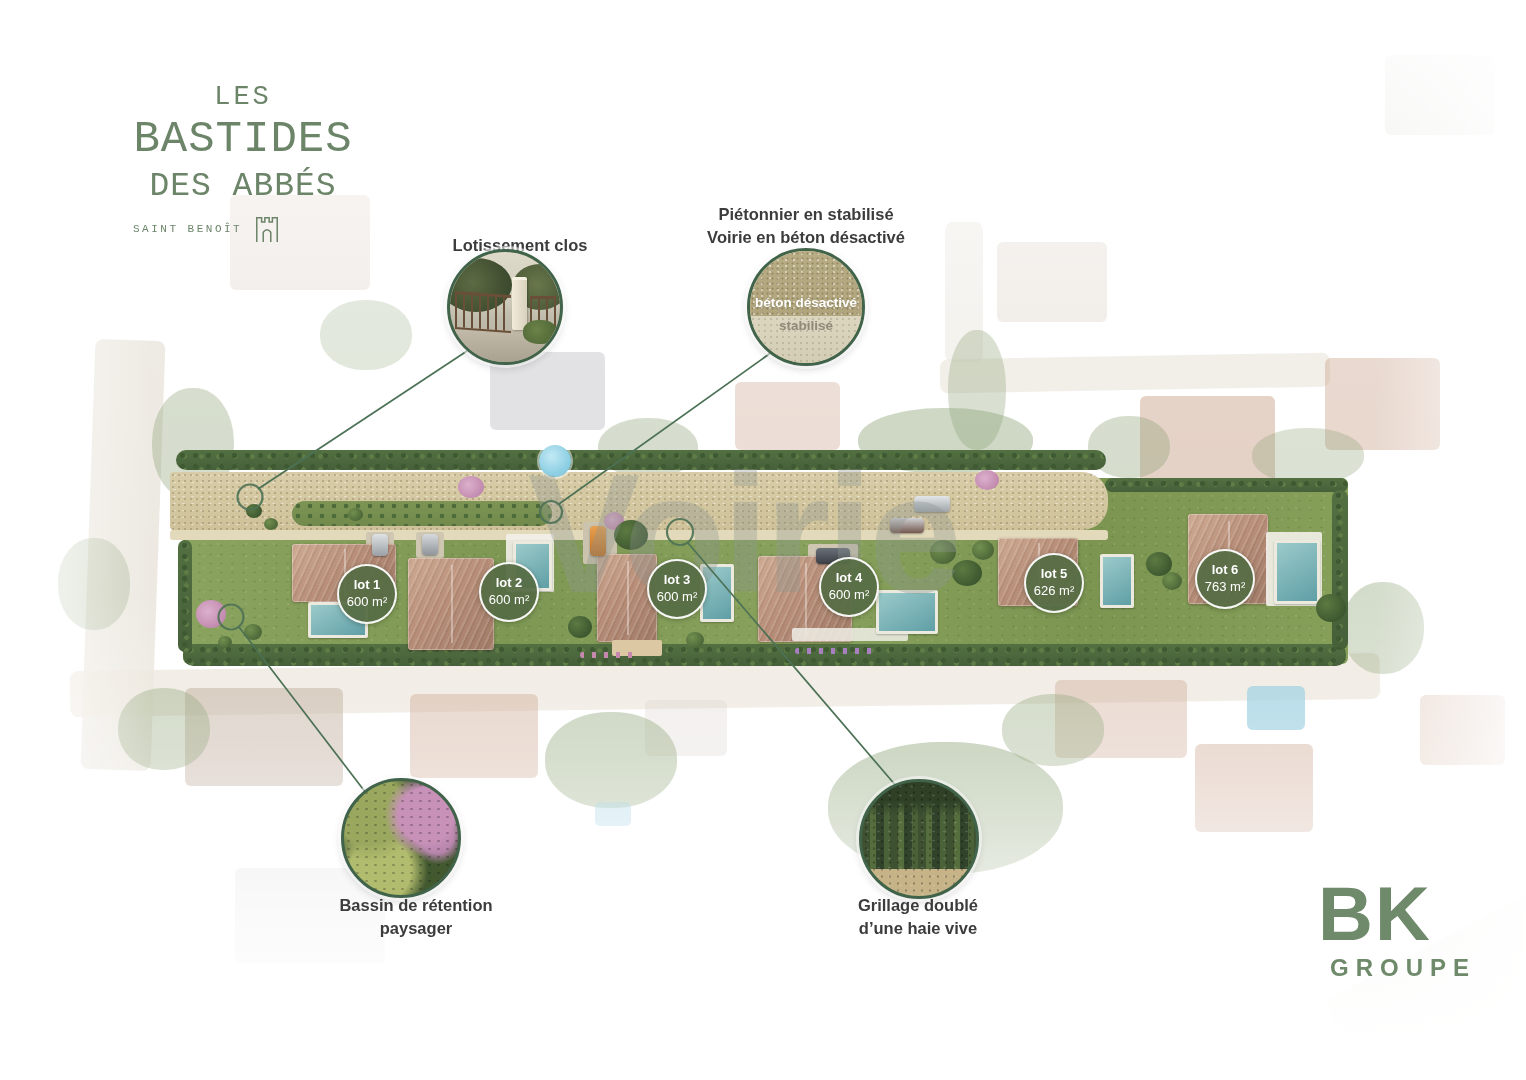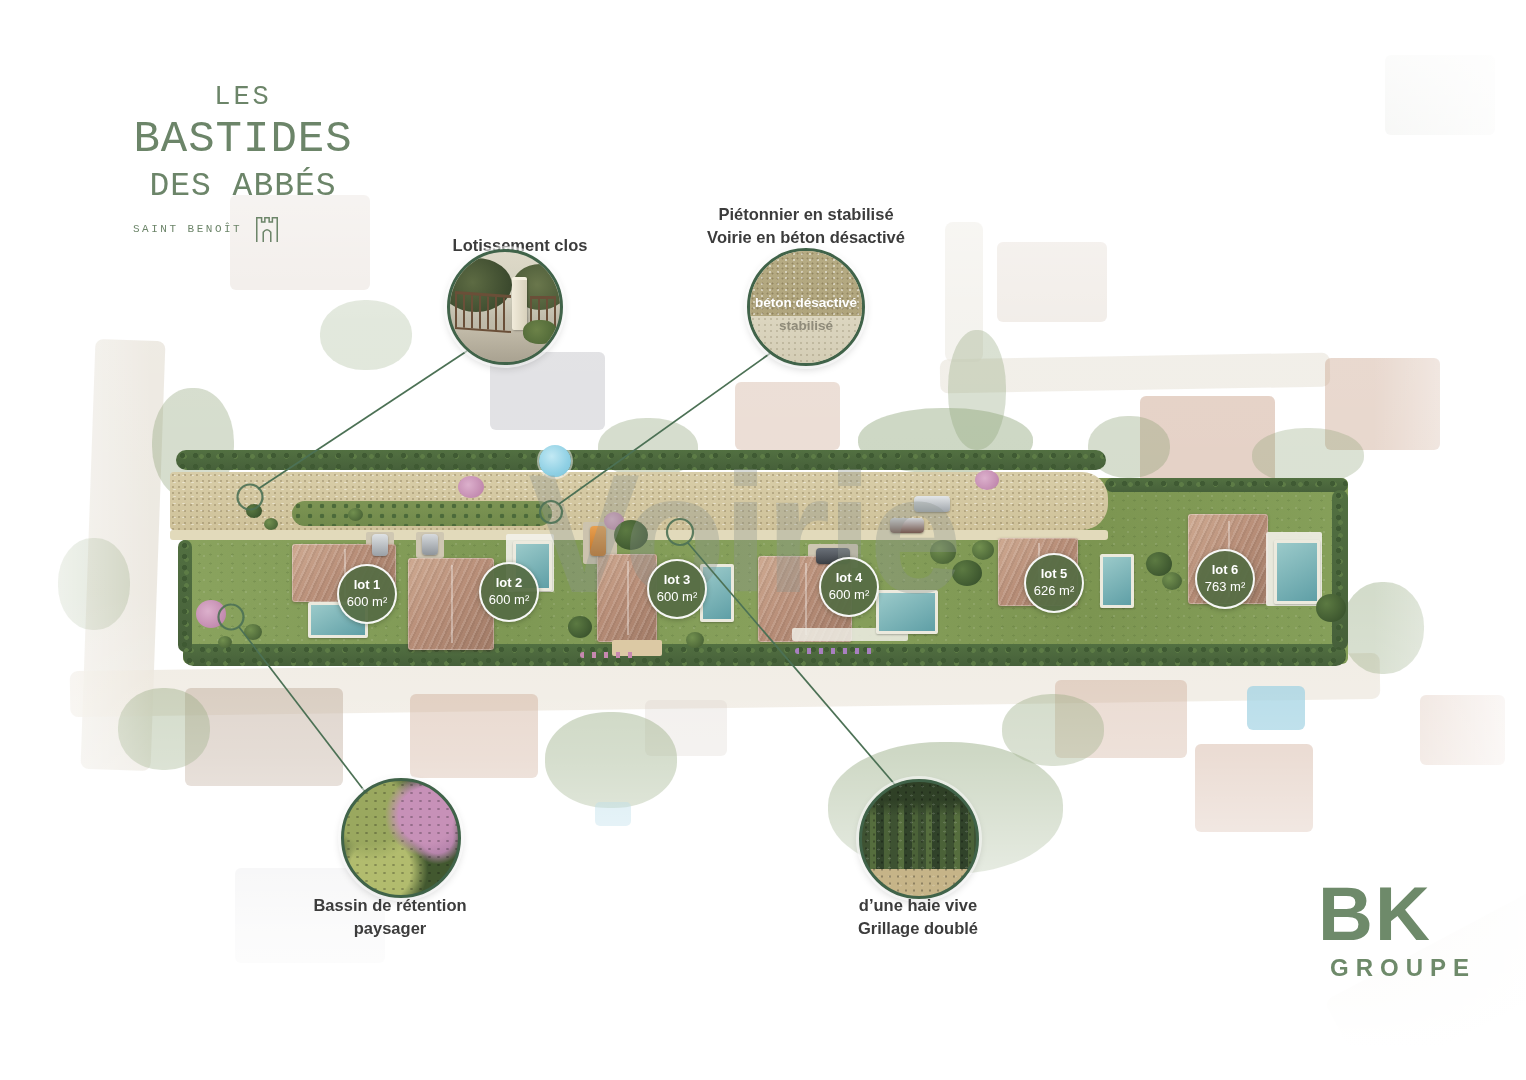--- a/index.html
+++ b/index.html
@@ -302,29 +302,29 @@
     <div>Voirie en béton désactivé</div>
   </div>
   <div class="photo-circle road-sample" style="left:747px;top:248px;">
     <div class="rs-top"></div>
     <div class="rs-bottom"></div>
     <div class="rs-label1">béton désactivé</div>
     <div class="rs-label2">stabilisé</div>
   </div>
 
   <div class="photo-circle basin-photo" style="left:341px;top:778px;"></div>
-  <div class="ann-label" style="left:240px;top:894px;">
+  <div class="ann-label" style="left:266px;top:894px;">
     <div>Bassin de rétention</div>
     <div>paysager</div>
   </div>
 
   <div class="photo-circle fence-photo" style="left:859px;top:779px;"></div>
   <div class="ann-label" style="left:768px;top:894px;">
+    <div>Grillage doublé</div>
     <div>d’une haie vive</div>
-    <div>Grillage doublé</div>
   </div>
 
   <div class="project-logo">
     <div class="pl-1">LES</div>
     <div class="pl-2">BASTIDES</div>
     <div class="pl-3">DES ABBÉS</div>
     <div class="pl-sub">
       <span class="pl-sub-text">SAINT BENOÎT</span>
       <svg width="26" height="28" viewBox="0 0 24 26">
         <path d="M2.5 25 V2.5 H7 V6.5 H10 V2.5 H14 V6.5 H17 V2.5 H21.5 V25" fill="none" stroke="#6c8569" stroke-width="1.4"></path>

